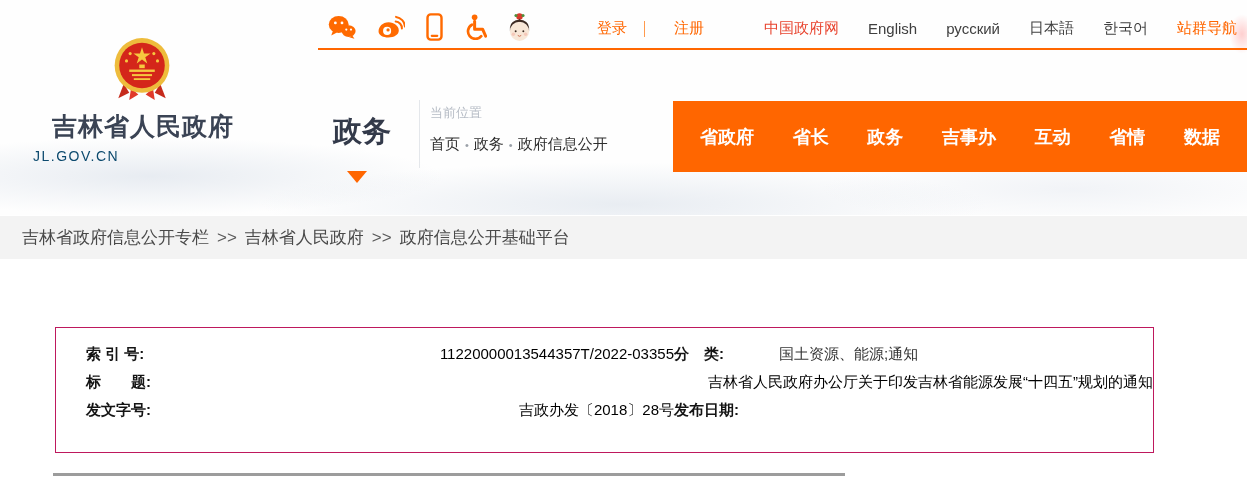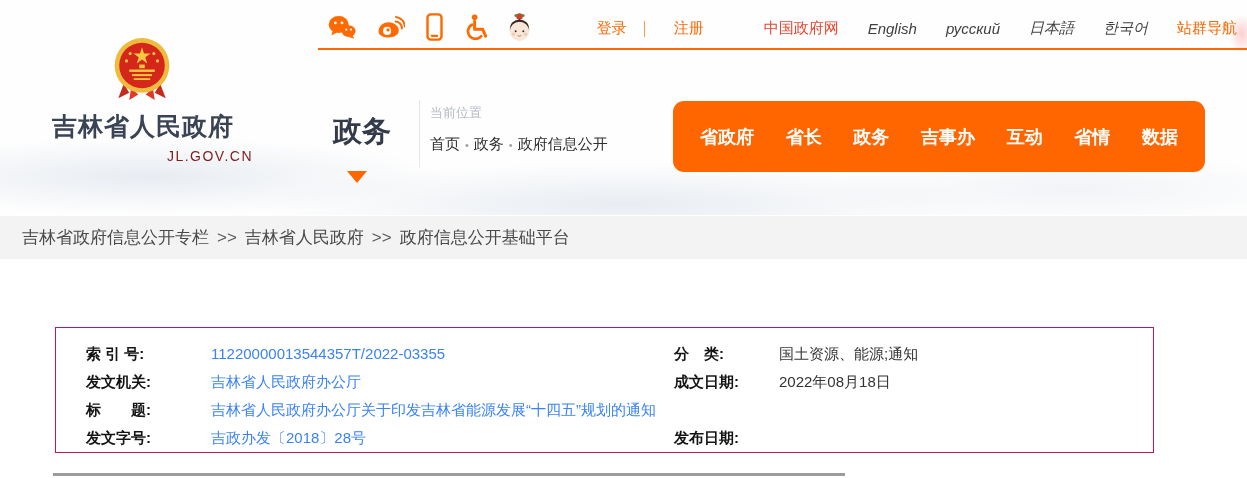--- a/index.html
+++ b/index.html
@@ -13,57 +13,57 @@
      radial-gradient(ellipse 360px 50px at 86% 88%, rgba(196,206,222,.22), transparent 70%);}
   .decor-pink{position:absolute;right:-8px;top:14px;width:26px;height:40px;
      background:radial-gradient(rgba(255,160,160,.5), transparent 70%);}
   .social-icons{position:absolute;left:328px;top:11px;display:flex;align-items:center;gap:21px;}
   .social-icons .sicon{display:inline-flex;align-items:center;cursor:pointer;}
   .top-links{position:absolute;right:10px;top:19px;display:flex;align-items:center;gap:17px;
      font-size:15px;white-space:nowrap;}
   .lnk{cursor:pointer;text-decoration:none;margin-left:12px;}
   .lnk.orange{color:#ff6600;}
   .lnk.red{color:#e8442f;}
-  .lnk.dark{color:#3f3f3f;font-style:italic;}
+  .lnk.dark{color:#3f3f3f;}
   .tl-divider{width:1px;height:16px;background:#ff9a4d;}
   .tl-gap{width:14px;}
   .orange-line{position:absolute;left:318px;right:0;top:48px;height:2px;background:#ff6600;}
   
   .emblem{position:absolute;left:111px;top:36px;cursor:pointer;}
   .site-name{position:absolute;left:33px;top:110px;width:220px;text-align:center;
      font-size:25px;font-weight:bold;color:#3a4354;letter-spacing:1px;}
-  .site-domain{position:absolute;left:33px;top:148px;width:220px;text-align:right;
-     font-size:14px;color:#7f1d1d;letter-spacing:1.5px;}
+  .site-domain{position:absolute;left:33px;top:148px;width:220px;text-align:left;
+     font-size:14px;color:#0c4a6e;letter-spacing:1.5px;}
   
   .section-title{position:absolute;left:333px;top:112px;font-size:29px;font-weight:bold;color:#333a4a;}
   .section-caret{position:absolute;left:347px;top:171px;width:0;height:0;
      border-left:10px solid transparent;border-right:10px solid transparent;border-top:12px solid #ff6600;}
   .v-divider{position:absolute;left:419px;top:100px;width:1px;height:68px;background:#e4e7eb;}
   .current-loc{position:absolute;left:430px;top:104px;font-size:13px;color:#b6bcc5;}
   .crumbs{position:absolute;left:430px;top:135px;display:flex;align-items:center;gap:5px;
      font-size:15px;color:#2e2e2e;}
   .crumb{cursor:pointer;}
   .crumb-dot{color:#9aa0a8;font-size:11px;}
   
-  .main-nav{position:absolute;left:673px;top:101px;width:532px;height:71px;background:#ff6600;
+  .main-nav{position:absolute;left:673px;top:101px;width:574px;height:71px;background:#ff6600;
      display:flex;align-items:center;justify-content:space-between;box-sizing:border-box;
-     padding:0 27px;border-radius:11px;}
+     padding:0 27px;}
   .nav-item{color:#fff;font-size:18px;font-weight:bold;cursor:pointer;white-space:nowrap;}
   
   .platform-bar{position:absolute;left:0;top:216px;width:100%;height:43px;background:#f3f3f3;
      display:flex;align-items:center;box-sizing:border-box;padding-left:22px;
      font-size:17px;color:#4a4a4a;gap:8px;}
   .pb-link{cursor:pointer;}
   .pb-sep{color:#5a5a5a;}
   
   .doc-table{position:absolute;left:55px;top:327px;width:1099px;height:126px;background:#fff;
      border:1px solid #be185d;box-sizing:border-box;padding:12px 0 0 30px;}
   .doc-row{display:flex;height:28px;line-height:28px;font-size:15px;white-space:nowrap;}
   .doc-l1{width:125px;font-weight:bold;color:#141414;}
-  .doc-v1{width:463px;color:#3b82f6;}
+  .doc-v1{width:463px;color:#000000;text-align:right;}
   .doc-v1.wide{width:auto;flex:1;}
   .doc-l2{width:105px;font-weight:bold;color:#141414;}
   .doc-v2{flex:1;color:#333;}
   .bottom-rule{position:absolute;left:53px;top:473px;width:792px;height:3px;background:#9c9c9c;}
 </style>
 </head>
 <body>
 
 <div class="page">
 
@@ -191,26 +191,20 @@
   </div>
 
   <div class="doc-table">
     <div class="doc-row">
       <span class="doc-l1">索 引 号:</span>
       <span class="doc-v1">11220000013544357T/2022-03355</span>
       <span class="doc-l2">分　类:</span>
       <span class="doc-v2">国土资源、能源;通知</span>
     </div>
     <div class="doc-row">
-      <span class="doc-l1">发文机关:</span>
-      <span class="doc-v1">吉林省人民政府办公厅</span>
-      <span class="doc-l2">成文日期:</span>
-      <span class="doc-v2">2022年08月18日</span>
-    </div>
-    <div class="doc-row">
       <span class="doc-l1">标　　题:</span>
       <span class="doc-v1 wide">吉林省人民政府办公厅关于印发吉林省能源发展“十四五”规划的通知</span>
     </div>
     <div class="doc-row">
       <span class="doc-l1">发文字号:</span>
       <span class="doc-v1">吉政办发〔2018〕28号</span>
       <span class="doc-l2">发布日期:</span>
     </div>
   </div>
 

